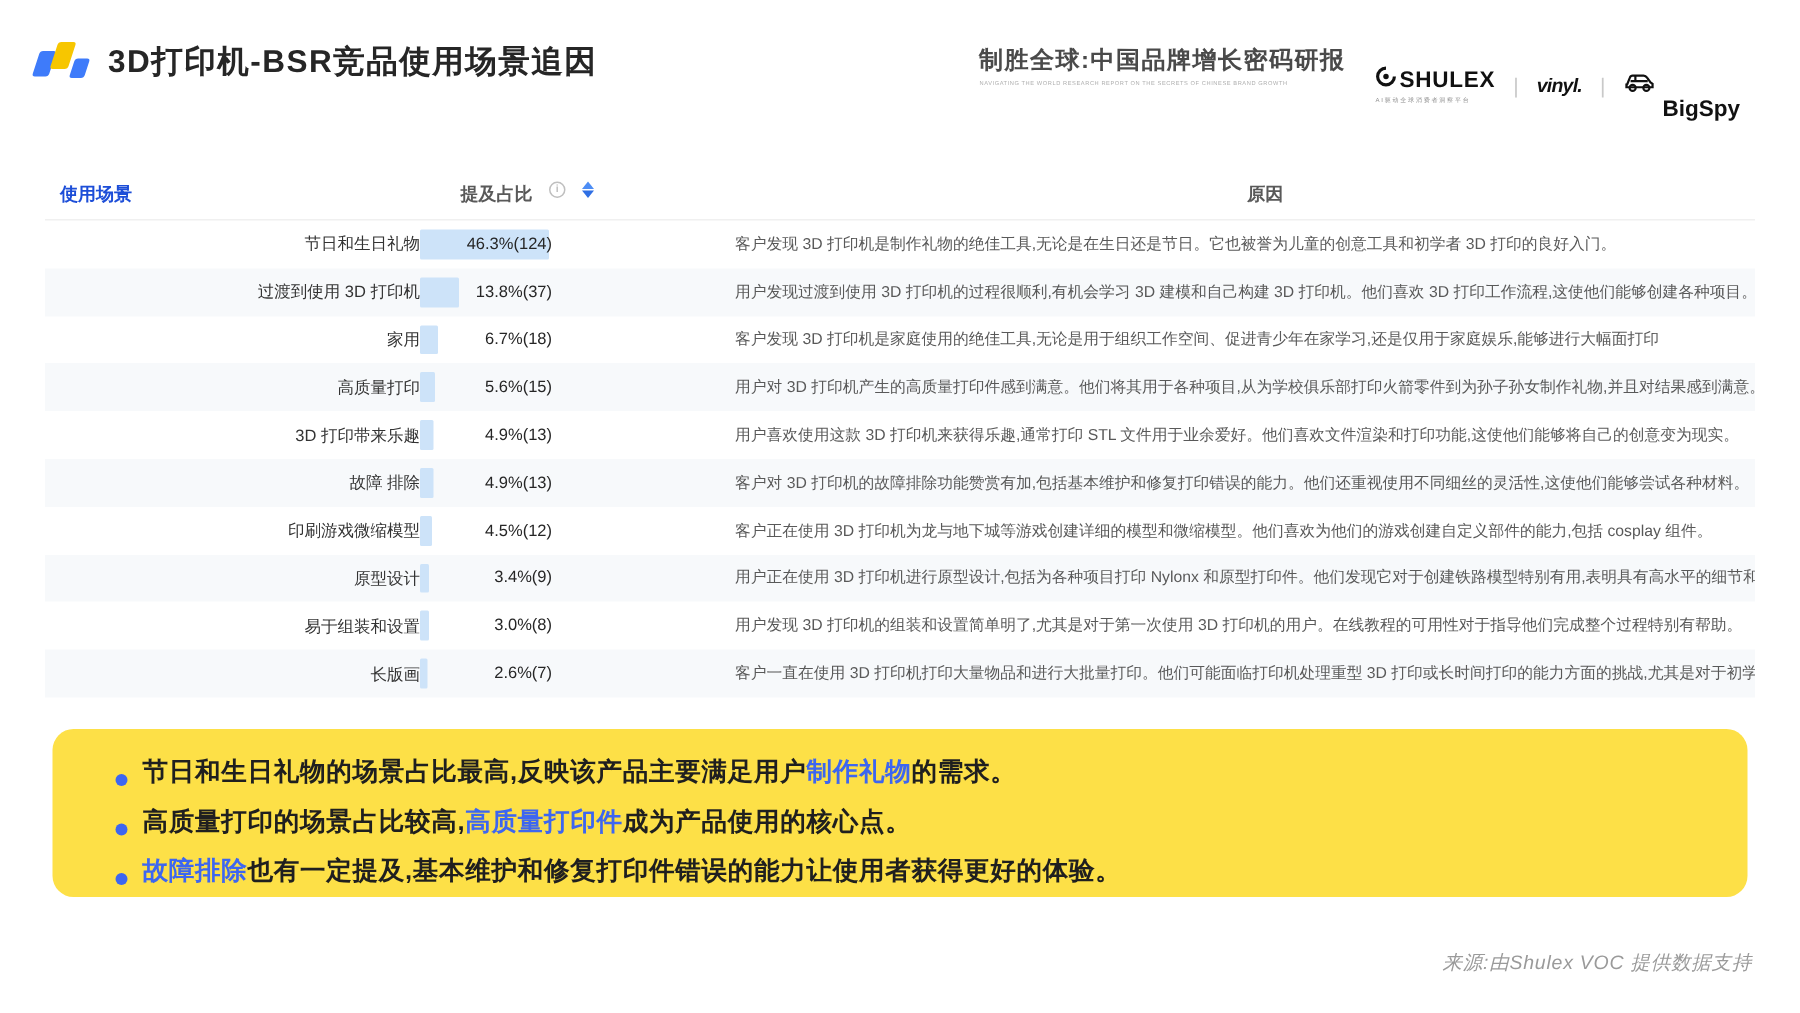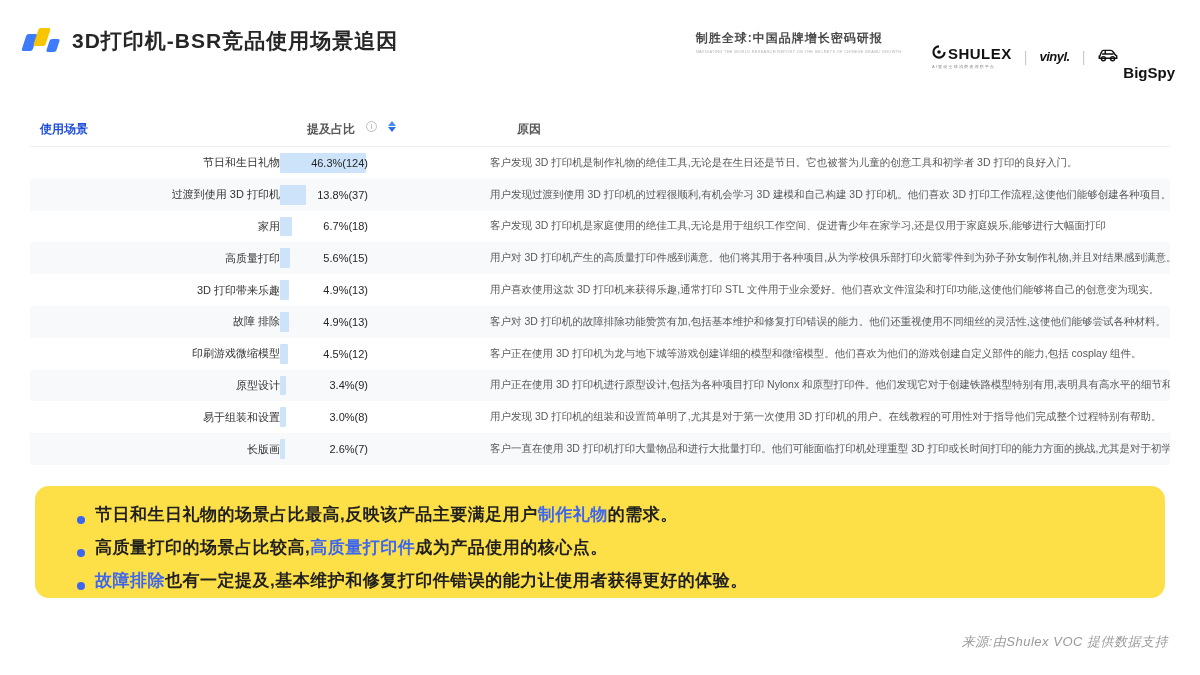--- a/index.html
+++ b/index.html
@@ -1,34 +1,34 @@
 <!DOCTYPE html>
 <html><head>
 <meta charset="utf-8">
 <style>
   * { margin:0; padding:0; box-sizing:border-box; }
   html,body { width:1200px; height:675px; background:#ffffff; overflow:hidden;
     font-family:"Liberation Sans","DejaVu Sans",sans-serif; }
 
   
   .topbar { display:flex; align-items:flex-start; justify-content:space-between;
-    padding:26px 25px 0 22px; }
+    padding:26px 40px 0 22px; }
   .brand-left { display:flex; align-items:center; gap:10px; }
   .logo-mark { position:relative; width:40px; height:30px; flex:0 0 auto; }
   .logo-mark .p1 { position:absolute; left:2px; top:8px; width:11px; height:17px;
     background:#3e7bfa; transform:skewX(-18deg); border-radius:2px; }
   .logo-mark .p2 { position:absolute; left:14px; top:2px; width:12px; height:18px;
     background:#f7c600; transform:skewX(-18deg); border-radius:2px; }
   .logo-mark .p3 { position:absolute; left:26px; top:13px; width:10px; height:13px;
     background:#3e7bfa; transform:skewX(-18deg); border-radius:2px; }
   .page-title { font-size:21px; font-weight:bold; color:#262626; letter-spacing:1px; }
 
   .brand-right { display:flex; align-items:flex-start; gap:14px; padding-top:4px; }
   .report-block { text-align:left; margin-right:6px; }
-  .report-title { font-size:12px; font-weight:bold; color:#4a4a4a; letter-spacing:1px; }
+  .report-title { font-size:16px; font-weight:bold; color:#4a4a4a; letter-spacing:1px; }
   .report-sub { font-size:4px; color:#b0b0b0; letter-spacing:.4px; margin-top:2px;
     white-space:nowrap; transform:scale(.95); transform-origin:left top; }
   .logos { display:flex; align-items:center; gap:10px; padding-top:2px; }
   .shulex { display:flex; flex-direction:column; align-items:flex-start; }
   .shulex-row { display:flex; align-items:center; gap:2px; }
   .shulex-name { font-size:15px; font-weight:800; color:#111; letter-spacing:.5px; }
   .shulex-sub { font-size:4px; color:#8c8c8c; letter-spacing:1.2px; margin-top:1px; }
   .sep { color:#c9c9c9; font-size:14px; padding:0 2px; }
   .vinyl { font-size:13px; font-weight:800; font-style:italic; color:#111;
     letter-spacing:-.5px; }
@@ -44,21 +44,21 @@
   .c-scenario { width:250px; padding-left:10px; font-size:11px; color:#333;
     white-space:nowrap;text-align:right; }
   .h-scenario { width:250px; padding-left:10px; font-size:12px; font-weight:bold;
     color:#1d4ed8; }
   .c-ratio { width:160px; position:relative; height:100%; }
   .h-ratio { width:160px; font-size:12px; font-weight:bold; color:#595959;
     display:flex; align-items:flex-start; gap:11px;margin-left:27px; }
   .c-reason { flex:1; padding-left:50px; font-size:10.5px; color:#595959;
     white-space:nowrap; overflow:hidden; }
   .h-reason { flex:1; padding-left:50px; font-size:12px; font-weight:bold;
-    color:#595959; }
+    color:#595959;text-align:center; }
   .bar { position:absolute; left:0; top:6px; bottom:6px; background:#cde3f9;
     border-radius:1px; }
   .pct { position:absolute; left:0; width:88px; top:0; bottom:0;
     display:flex; align-items:center; justify-content:flex-end;
     font-size:11px; color:#262626; }
 
   .info-icon { width:11px; height:11px; border:1px solid #bfbfbf; border-radius:50%;
     color:#bfbfbf; font-size:7px; line-height:9px; text-align:center;
     display:inline-block; font-style:normal; }
   .sorter { display:inline-flex; flex-direction:column; gap:1px; cursor:pointer; }

